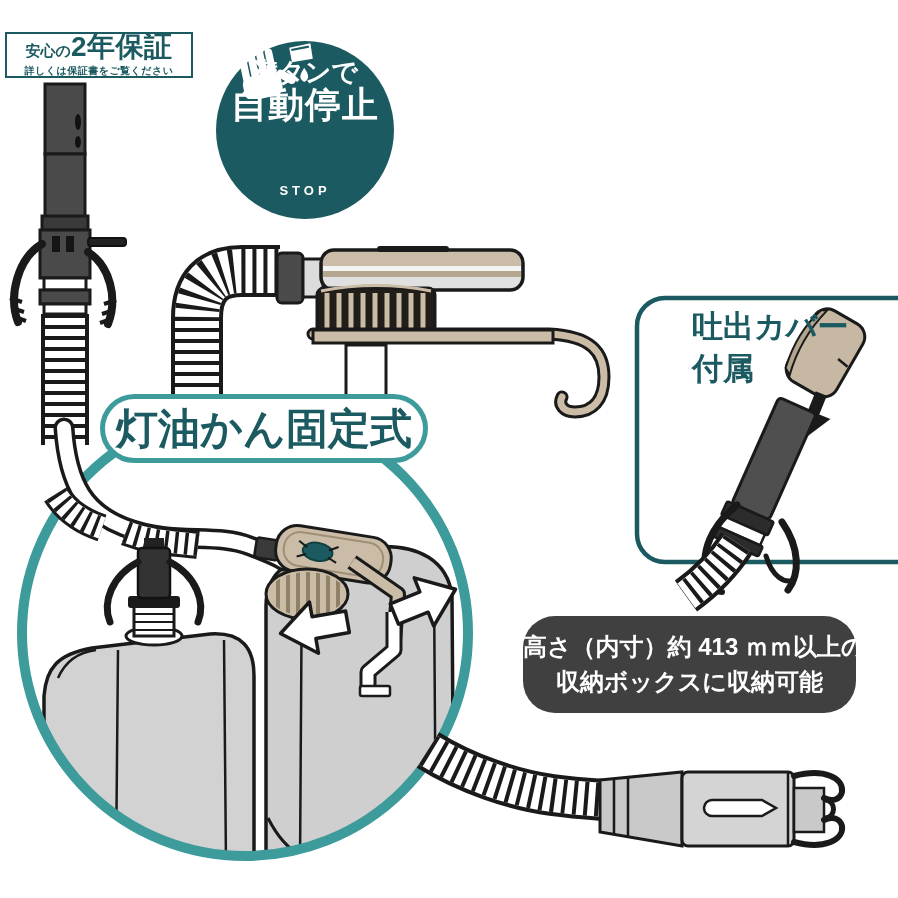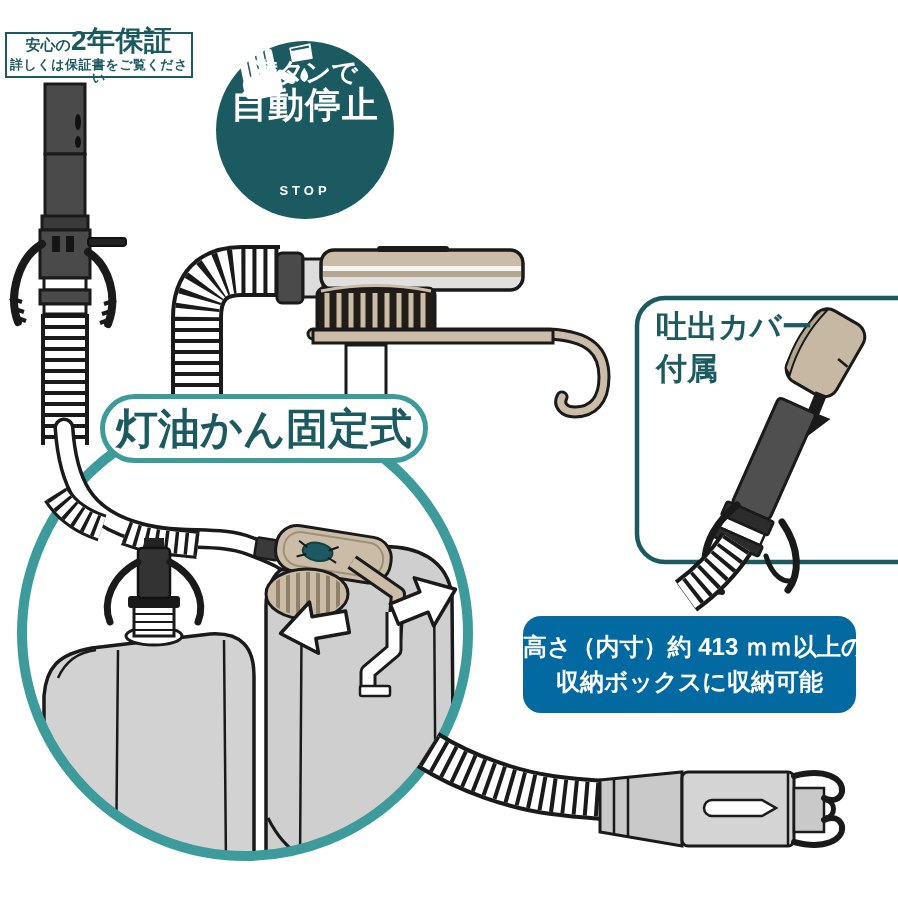--- a/index.html
+++ b/index.html
@@ -12,21 +12,21 @@
 
   
   .badge{
     left:5px;top:32px;width:188px;height:46px;background:#fff;
     border:2.5px solid #1b5a60;box-sizing:border-box;text-align:center;
     display:flex;flex-direction:column;justify-content:center;
   }
   .badge .row{line-height:27px;white-space:nowrap;}
   .badge .prefix{font-size:15px;font-weight:700;text-align:right;}
   .badge .title{font-size:28px;font-weight:800;letter-spacing:0.5px;}
-  .badge .subtitle{font-size:13px;font-weight:700;line-height:13px;letter-spacing:0.5px;}
+  .badge .subtitle{font-size:10px;font-weight:700;line-height:13px;letter-spacing:0.5px;}
 
   
   .stop-circle{
     left:216px;top:41px;width:178px;height:178px;border-radius:50%;
     background:#1b5a60;color:#fff;text-align:center;
   }
   .stop-circle .l1{margin-top:17px;font-size:26px;font-weight:800;line-height:28px;}
   .stop-circle .l2{font-size:36px;font-weight:800;line-height:38px;letter-spacing:1px;}
   .stop-circle .hand{margin-top:2px;height:58px;}
   .stop-circle .stop{font-size:13px;font-weight:800;letter-spacing:4px;line-height:14px;text-align:center;}
@@ -34,27 +34,27 @@
   
   .bubble{
     left:100px;top:394px;width:328px;height:69px;background:#fff;
     border:5px solid #3d9b9b;border-radius:36px;box-sizing:border-box;
     display:flex;align-items:center;justify-content:center;z-index:3;
     font-size:42px;font-weight:800;white-space:nowrap;
   }
 
   
   .panel-label{
-    left:656px;top:306px;font-size:31px;font-weight:800;line-height:42px;white-space:nowrap;
+    left:692px;top:306px;font-size:31px;font-weight:800;line-height:42px;white-space:nowrap;
   }
 
   
   .note-box{
-    left:523px;top:616px;width:333px;height:97px;background:#0369a1;color:#fff;
-    border-radius:18px;box-sizing:border-box;text-align:center;padding-top:13px;
+    left:523px;top:616px;width:333px;height:97px;background:#404040;color:#fff;
+    border-radius:32px;box-sizing:border-box;text-align:center;padding-top:13px;
     font-size:24px;font-weight:800;line-height:35px;white-space:nowrap;
   }
 </style>
 </head>
 <body>
 
 <div class="stage">
 
   <svg width="898" height="898" viewBox="0 0 898 898">
     <defs>

